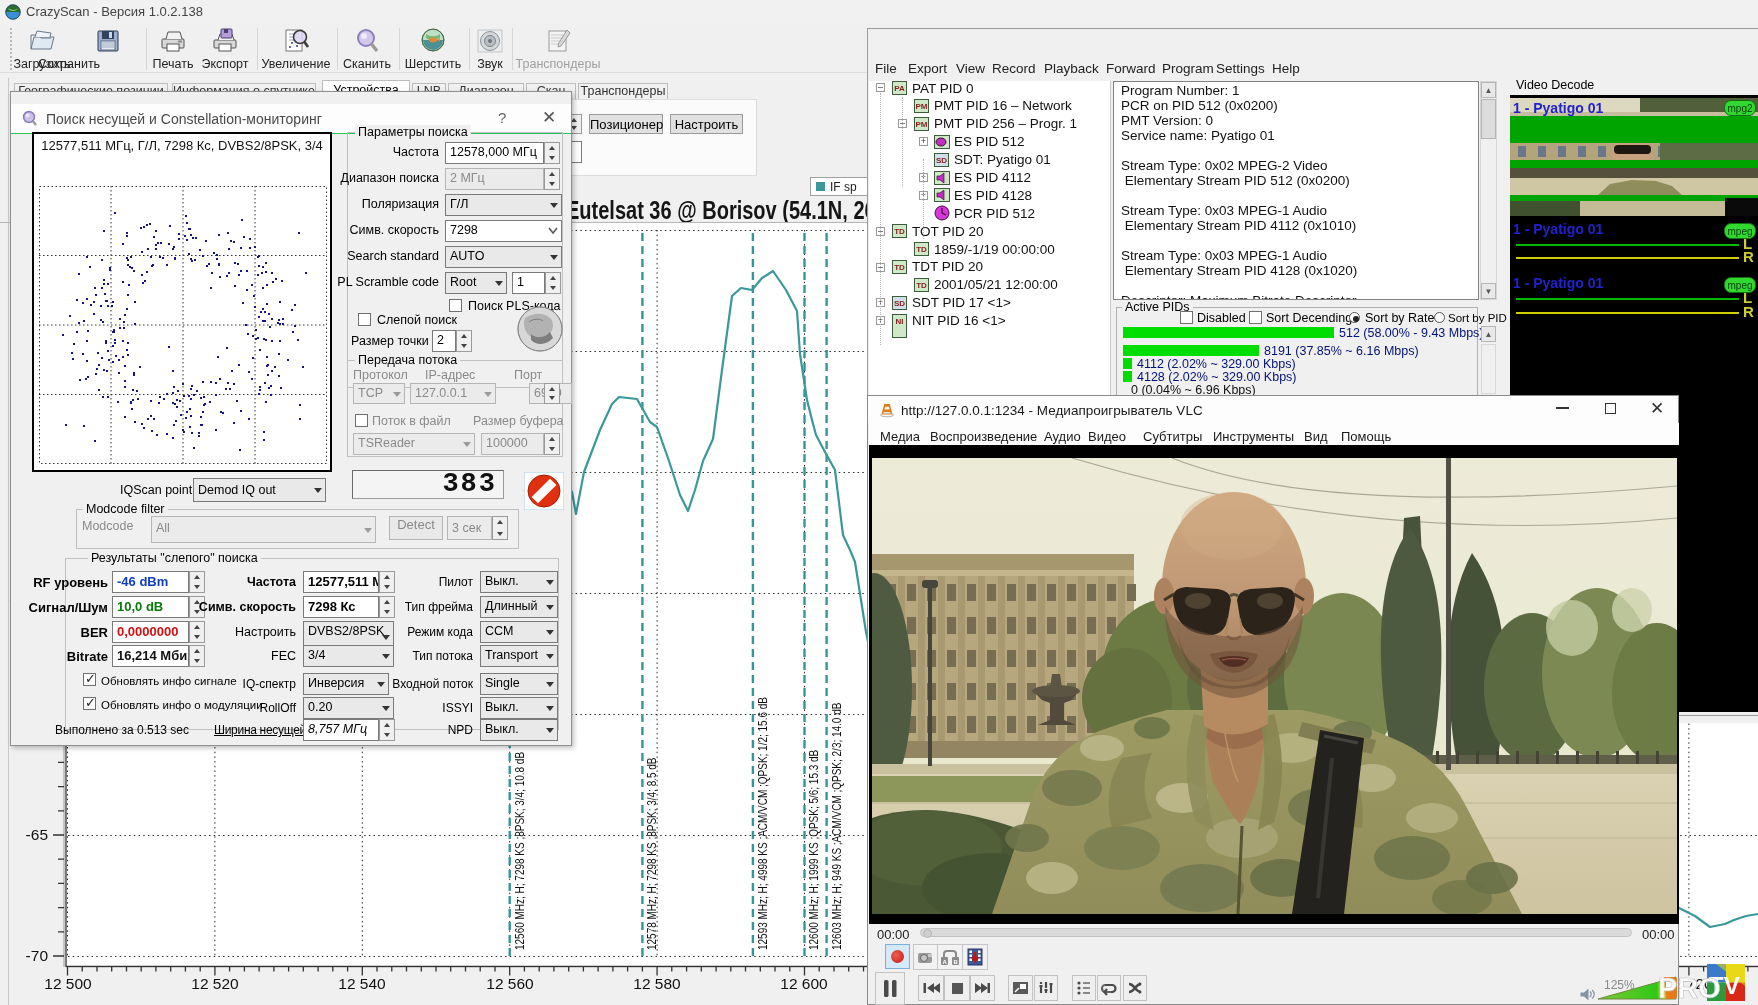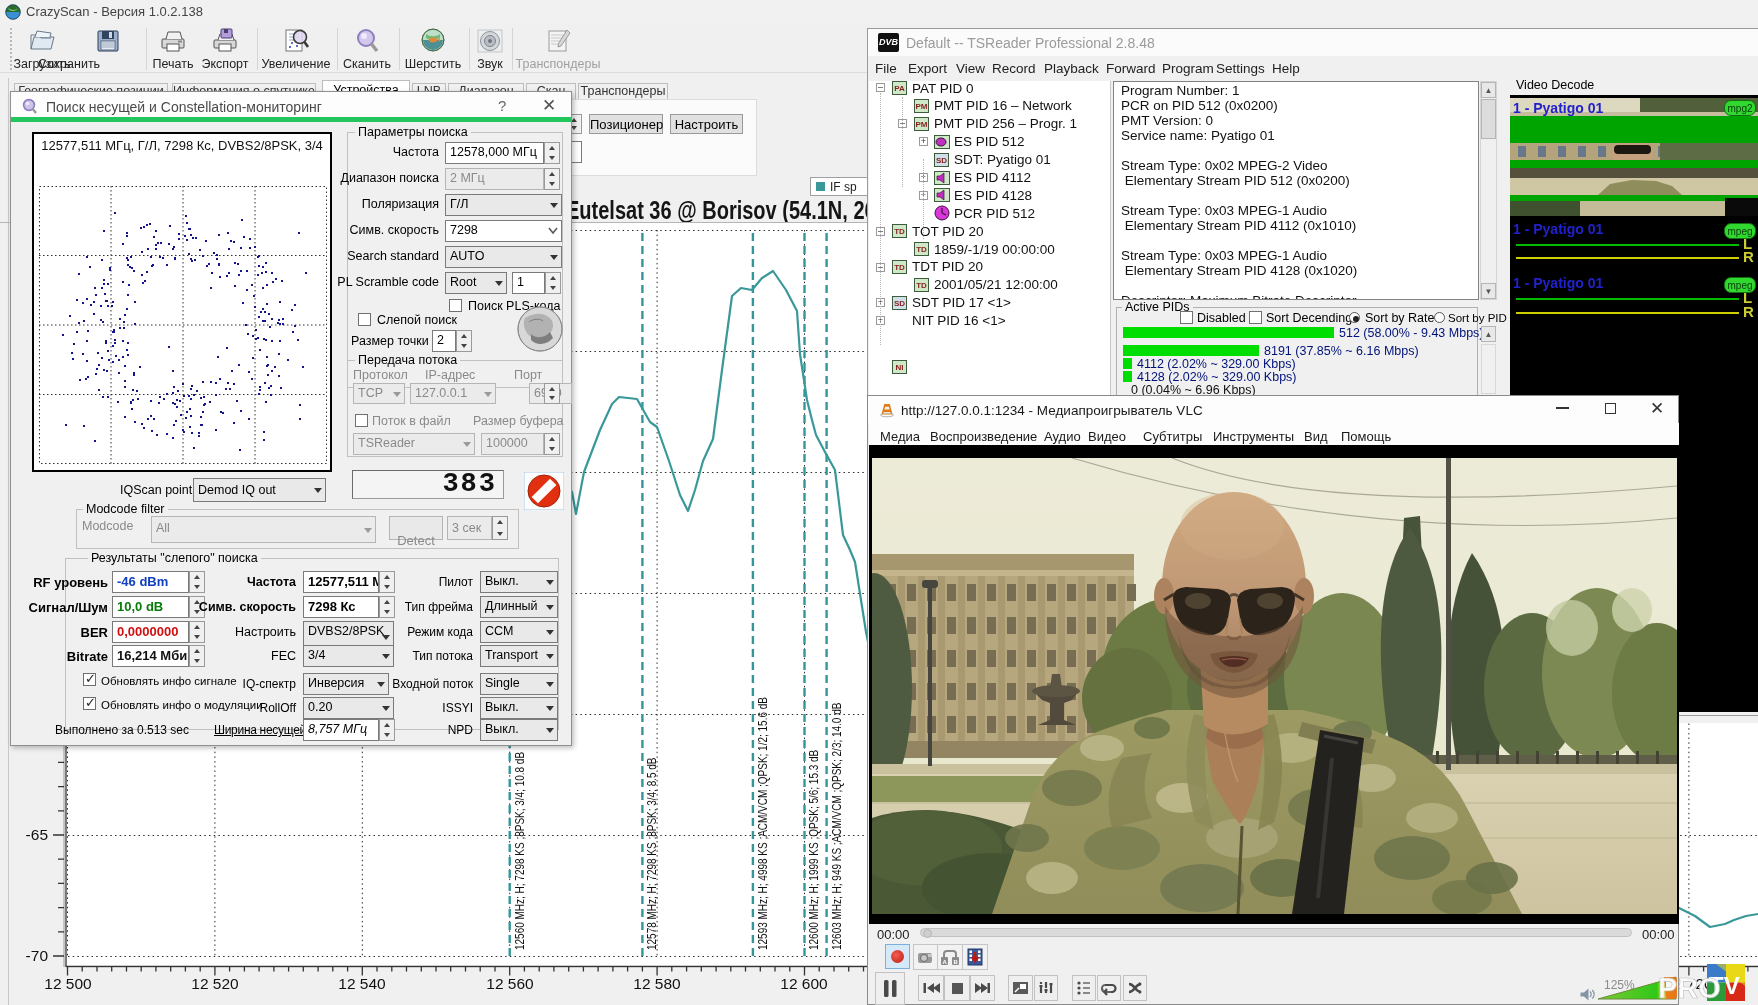--- a/index.html
+++ b/index.html
@@ -171,21 +171,21 @@
     <text transform="translate(656,950) rotate(-90) scale(0.8,1)" font-size="12.5" fill="#111">12578 MHz; H; 7298 KS ;8PSK; 3/4; 8.5 dB</text>
     <line x1="752.9" y1="233" x2="752.9" y2="956" stroke="#35969a" stroke-width="2.4" stroke-dasharray="8,5"></line>
     <text transform="translate(767,950) rotate(-90) scale(0.8,1)" font-size="12.5" fill="#111">12593 MHz; H; 4998 KS ;ACM/VCM ;QPSK; 1/2; 15.6 dB</text>
     <line x1="804.5" y1="233" x2="804.5" y2="956" stroke="#35969a" stroke-width="2.4" stroke-dasharray="8,5"></line>
     <text transform="translate(818,950) rotate(-90) scale(0.8,1)" font-size="12.5" fill="#111">12600 MHz; H; 1999 KS ;QPSK; 5/6; 15.3 dB</text>
     <line x1="826.6" y1="233" x2="826.6" y2="956" stroke="#35969a" stroke-width="2.4" stroke-dasharray="8,5"></line>
     <text transform="translate(841,950) rotate(-90) scale(0.8,1)" font-size="12.5" fill="#111">12603 MHz; H; 949 KS ;ACM/VCM ;QPSK; 2/3; 14.0 dB</text>
     <path d="M10,600 L100,620 L200,580 L300,640 L400,610 L480,560 L540,520 L560,500 L566,485 L572,492 L576,514 L584,472 L600,430 L612,404 L619,397 L637,399 L650,422 L657,427 L669,461 L680,495 L688,511 L695,490 L703,461 L713,439 L722,370 L732,296 L741,288 L752,290 L762,278 L773,271 L786,290 L797,311 L800,354 L807,400 L812,420 L816,435 L825,452 L835,470 L843,535 L850,550 L855,562 L861,600 L866,632 L880,700 L950,800 L1100,850 L1300,880 L1500,900 L1640,905 L1679,908 L1695,916 L1710,927 L1725,924 L1734,920 L1746,916 L1758,914" fill="none" stroke="#3a989a" stroke-width="2.2" stroke-linejoin="round"></path>
   </svg>
 <div class="ab" style="left:10px;top:91px;width:562px;height:655px;background:#f0f0f0;border:1px solid #8f8f8f;box-shadow:2px 2px 5px rgba(0,0,0,0.25);z-index:10;">
-    <div class="ab" style="left:0;top:0;width:560px;height:30px;background:#fdfdfd;border-bottom:5px solid #22c55e;">
+    <div class="ab" style="left:0;top:12px;width:560px;height:30px;background:#fdfdfd;border-bottom:1px solid #22c55e;">
 <svg class="ab" style="left:10px;top:6px" width="17" height="17" viewBox="0 0 17 17">
         <circle cx="8" cy="7" r="5.4" fill="#cfc3ea" stroke="#8d7ec0" stroke-width="1.6"></circle>
         <circle cx="6.5" cy="5.5" r="1.8" fill="#efeafd"></circle>
         <path d="M11.8 11 L15 15" stroke="#9a9a9a" stroke-width="2.4"></path>
       </svg>
 <div class="ab" style="left:35px;top:7px;font-size:14px;color:#4a4a4a;">Поиск несущей и Constellation-мониторинг</div>
 <div class="ab" style="left:487px;top:5px;font-size:15px;color:#666;">?</div>
 <div class="ab" style="left:531px;top:3px;font-size:17px;color:#555;">✕</div>
     </div>
     <div class="ab" style="left:21px;top:40px;width:300px;height:340px;background:#fff;border:2px solid #000;"></div>
@@ -599,21 +599,21 @@
     <svg class="ab" style="left:513px;top:380px" width="40" height="38" viewBox="0 0 40 38">
       <rect x="0" y="0" width="40" height="38" fill="#fdfdfd" stroke="#9ec8e8"></rect>
       <circle cx="20" cy="19" r="16" fill="#e03010" stroke="#a02008" stroke-width="1"></circle>
       <circle cx="20" cy="19" r="16" fill="none" stroke="#f4f4f4" stroke-width="0"></circle>
       <rect x="7" y="14.5" width="26" height="9" fill="#fdfdfd" transform="rotate(-45 20 19)"></rect>
     </svg>
     <div class="grp" style="left:65px;top:417px;width:443px;height:40px;"></div>
     <div class="glbl" style="left:72px;top:410px;">Modcode filter</div>
     <div class="lbl" style="left:71px;top:427px;color:#8a8a8a;">Modcode</div>
     <div class="cmbd" style="left:140px;top:424px;width:225px;height:27px;padding-top:4px;">All<div class="arr arrd"></div></div>
-    <div class="btn" style="left:378px;top:424px;width:54px;height:24px;color:#8a8a8a;padding-top:16px;background:#e9e9e9;border-color:#b5b5b5;">Detect</div>
+    <div class="btn" style="left:378px;top:424px;width:54px;height:24px;color:#8a8a8a;padding-top:0;background:#e9e9e9;border-color:#b5b5b5;">Detect</div>
     <div class="cmbd" style="left:436px;top:424px;width:45px;height:24px;padding-top:4px;">3 сек</div>
     <div class="spn" style="left:481px;top:424px;height:24px;"></div>
     <div class="grp" style="left:54px;top:466px;width:494px;height:172px;"></div>
     <div class="glbl" style="left:77px;top:459px;">Результаты "слепого" поиска</div>
     <div class="lbl" style="left:-40px;top:483px;width:137px;text-align:right;font-weight:bold;font-size:13px;">RF уровень</div>
     <div class="fld" style="left:101px;top:479px;width:77px;height:22px;font-weight:bold;color:#1040c0;font-size:13px;">-46 dBm</div>
     <div class="spn" style="left:178px;top:479px;height:22px;"></div>
     <div class="lbl" style="left:-40px;top:508px;width:137px;text-align:right;font-weight:bold;font-size:13px;">Сигнал/Шум</div>
     <div class="fld" style="left:101px;top:504px;width:77px;height:22px;font-weight:bold;color:#0a7a0a;font-size:13px;">10,0 dB</div>
     <div class="spn" style="left:178px;top:504px;height:22px;"></div>
@@ -654,24 +654,20 @@
     <div class="lbl" style="left:352px;top:609px;width:110px;text-align:right;font-size:12px;">ISSYI</div>
     <div class="cmb" style="left:469px;top:605px;width:78px;height:22px;">Выкл.<div class="arr"></div></div>
     <div class="lbl" style="left:44px;top:631px;font-size:12px;">Выполнено за 0.513 sec</div>
     <div class="lbl" style="left:203px;top:631px;text-decoration:underline;font-size:12px;letter-spacing:-0.3px;">Ширина несущей</div>
     <div class="fld" style="left:292px;top:627px;width:76px;height:22px;font-style:italic;">8,757 МГц</div>
     <div class="spn" style="left:368px;top:627px;height:22px;"></div>
     <div class="lbl" style="left:392px;top:631px;width:70px;text-align:right;font-size:12px;">NPD</div>
     <div class="cmb" style="left:469px;top:627px;width:78px;height:22px;">Выкл.<div class="arr"></div></div>
   </div>
 <div class="ab" style="left:867px;top:28px;width:891px;height:688px;background:#f0f0f0;border:1px solid #9a9a9a;border-right:none;z-index:20;">
-    <div class="ab" style="left:0;top:0;width:891px;height:27px;background:#fbfbfb;">
-<div class="ab" style="left:10px;top:4px;width:21px;height:19px;background:#111;border-radius:2px;color:#fff;font-size:9px;font-weight:bold;font-style:italic;text-align:center;line-height:19px;">DVB</div>
-<div class="ab" style="left:38px;top:6px;font-size:14px;color:#9b9b9b;">Default -- TSReader Professional 2.8.48</div>
-    </div>
     <div class="ab" style="left:7px;top:32px;font-size:13.5px;color:#222;">File</div>
     <div class="ab" style="left:40px;top:32px;font-size:13.5px;color:#222;">Export</div>
     <div class="ab" style="left:88px;top:32px;font-size:13.5px;color:#222;">View</div>
     <div class="ab" style="left:124px;top:32px;font-size:13.5px;color:#222;">Record</div>
     <div class="ab" style="left:176px;top:32px;font-size:13.5px;color:#222;">Playback</div>
     <div class="ab" style="left:238px;top:32px;font-size:13.5px;color:#222;">Forward</div>
     <div class="ab" style="left:294px;top:32px;font-size:13.5px;color:#222;">Program</div>
     <div class="ab" style="left:348px;top:32px;font-size:13.5px;color:#222;">Settings</div>
     <div class="ab" style="left:404px;top:32px;font-size:13.5px;color:#222;">Help</div>
     <div class="ab" style="left:1px;top:52px;width:242px;height:635px;background:#fff;border-right:1px solid #c9c9c9;"></div>
@@ -715,21 +711,21 @@
     <div class="ab" style="left:66px;top:213px;font-size:13.5px;color:#111;white-space:nowrap;">1859/-1/19 00:00:00</div>
     <div class="ab" style="left:8px;top:234px;width:9px;height:9px;background:#fff;border:1px solid #9a9a9a;font-size:9px;line-height:7px;text-align:center;color:#333;">–</div>
     <div class="ab" style="left:24px;top:231px;width:15px;height:14px;background:#cfe8c8;border:1px solid #3c5c3c;font-size:8px;font-weight:bold;text-align:center;line-height:14px;color:#8a2020;">TD</div>
     <div class="ab" style="left:44px;top:230px;font-size:13.5px;color:#111;white-space:nowrap;">TDT PID 20</div>
     <div class="ab" style="left:46px;top:249px;width:15px;height:14px;background:#cfe8c8;border:1px solid #3c5c3c;font-size:8px;font-weight:bold;text-align:center;line-height:14px;color:#8a2020;">TD</div>
     <div class="ab" style="left:66px;top:248px;font-size:13.5px;color:#111;white-space:nowrap;">2001/05/21 12:00:00</div>
     <div class="ab" style="left:8px;top:269px;width:9px;height:9px;background:#fff;border:1px solid #9a9a9a;font-size:9px;line-height:7px;text-align:center;color:#333;">+</div>
     <div class="ab" style="left:24px;top:267px;width:15px;height:14px;background:#cfe0ea;border:1px solid #3c5c3c;font-size:8px;font-weight:bold;text-align:center;line-height:14px;color:#8a2020;">SD</div>
     <div class="ab" style="left:44px;top:266px;font-size:13.5px;color:#111;white-space:nowrap;">SDT PID 17 &lt;1&gt;</div>
     <div class="ab" style="left:8px;top:287px;width:9px;height:9px;background:#fff;border:1px solid #9a9a9a;font-size:9px;line-height:7px;text-align:center;color:#333;">+</div>
-    <div class="ab" style="left:24px;top:285px;width:15px;height:14px;background:#cfe8c8;border:1px solid #3c5c3c;font-size:8px;font-weight:bold;text-align:center;line-height:14px;color:#8a2020;margin-top:46px;">NI</div>
+    <div class="ab" style="left:24px;top:285px;width:15px;height:24px;background:#cfe8c8;border:1px solid #3c5c3c;font-size:8px;font-weight:bold;text-align:center;line-height:14px;color:#8a2020;">NI</div>
     <div class="ab" style="left:44px;top:284px;font-size:13.5px;color:#111;white-space:nowrap;">NIT PID 16 &lt;1&gt;</div>
     <div class="ab" style="left:12px;top:64px;width:1px;height:252px;border-left:1px dotted #b5b5b5;"></div>
     <div class="ab" style="left:34px;top:68px;width:1px;height:90px;border-left:1px dotted #b5b5b5;"></div>
     <div class="ab" style="left:55px;top:130px;width:1px;height:80px;border-left:1px dotted #b5b5b5;"></div>
     <div class="ab" style="left:245px;top:52px;width:366px;height:219px;background:#fff;border:1px solid #828282;overflow:hidden;">
       <div class="ab" style="left:7px;top:1px;font-size:13.5px;color:#111;white-space:nowrap;">Program Number: 1</div>
       <div class="ab" style="left:7px;top:16px;font-size:13.5px;color:#111;white-space:nowrap;">PCR on PID 512 (0x0200)</div>
       <div class="ab" style="left:7px;top:31px;font-size:13.5px;color:#111;white-space:nowrap;">PMT Version: 0</div>
       <div class="ab" style="left:7px;top:46px;font-size:13.5px;color:#111;white-space:nowrap;">Service name: Pyatigo 01</div>
       <div class="ab" style="left:7px;top:76px;font-size:13.5px;color:#111;white-space:nowrap;">Stream Type: 0x02 MPEG-2 Video</div>

